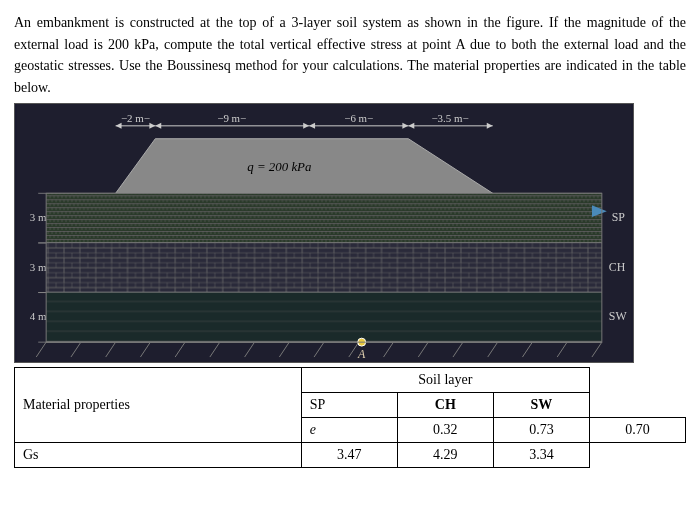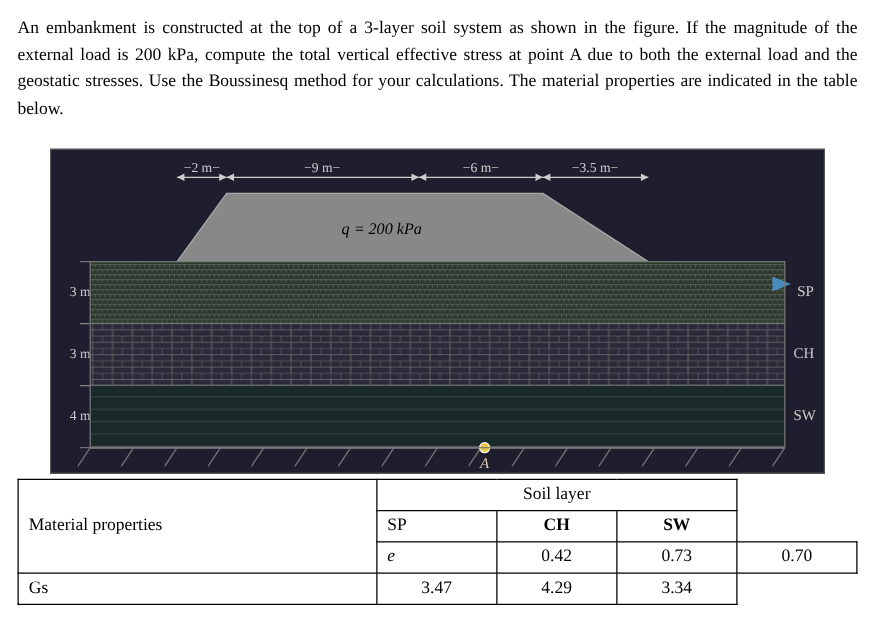--- a/index.html
+++ b/index.html
@@ -8,28 +8,28 @@
       font-size: 14px;
       background: #fff;
       color: #000;
       width: 700px;
       min-height: 511px;
       padding: 12px 14px;
     }
 
     .problem-text {
       line-height: 1.55;
-      margin-bottom: 20px;
+      margin-bottom: 4px;
       text-align: justify;
     }
 
     
     .figure-container {
       display: flex;
-      justify-content: center;
+      justify-content: flex-start;
     }
 
     .figure {
       position: relative;
       width: 620px;
       height: 260px;
       background: #1a1a2e;
       border: 1px solid #555;
       overflow: hidden;
     }
@@ -213,21 +213,21 @@
       <td class="mat-props-cell" rowspan="3">Material properties</td>
       <td colspan="3" class="soil-layer-header">Soil layer</td>
     </tr>
     <tr class="header-row">
       <td>SP</td>
       <td>CH</td>
       <td>SW</td>
     </tr>
     <tr>
       <td style="font-style:italic;">e</td>
-      <td>0.42</td>
+      <td>0.32</td>
       <td>0.73</td>
       <td>0.70</td>
     </tr>
     <tr>
       <td>Gs</td>
       <td>3.47</td>
       <td>4.29</td>
       <td>3.34</td>
     </tr>
   </tbody>

